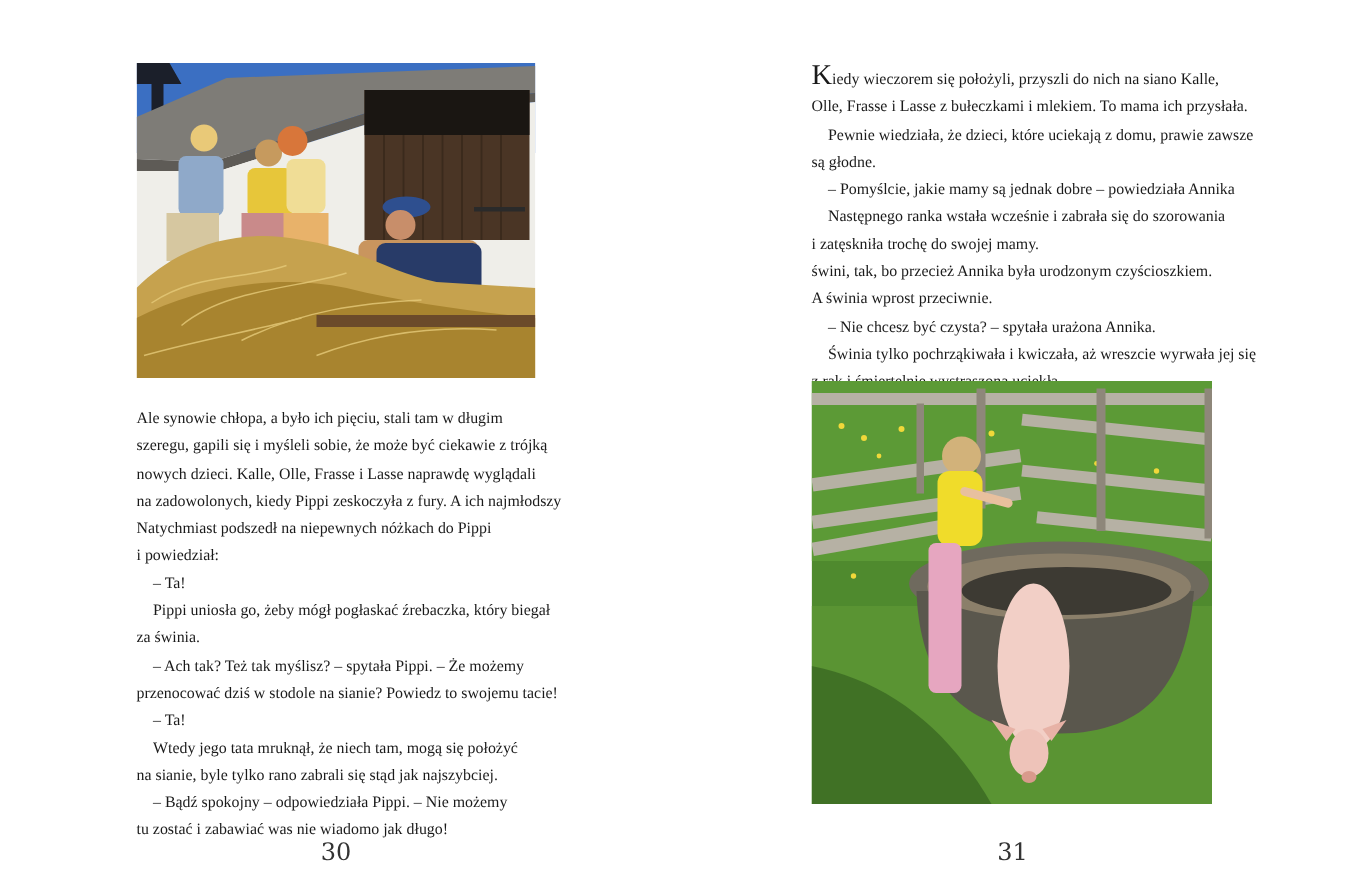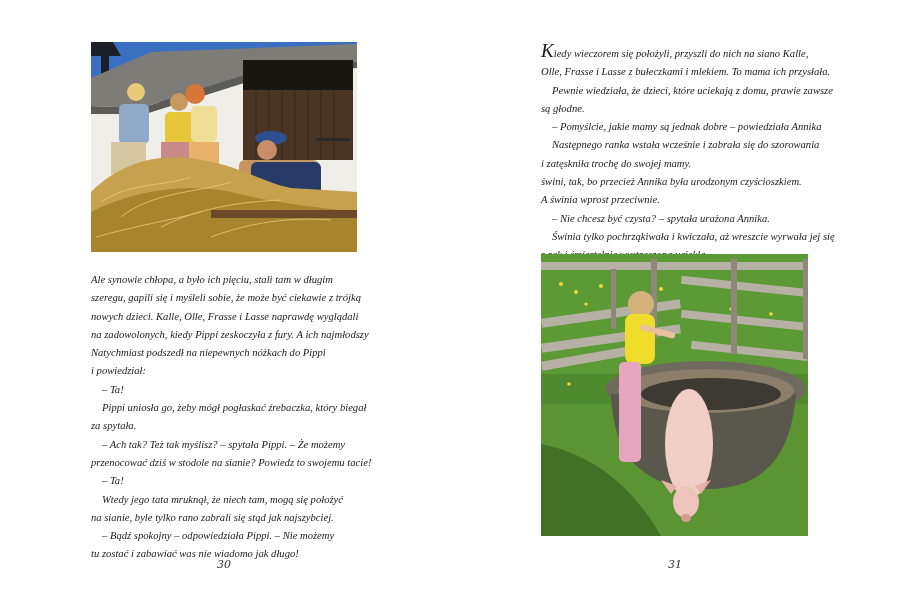--- a/index.html
+++ b/index.html
@@ -1,33 +1,33 @@
 <!DOCTYPE html>
 <html><head>
 <meta charset="utf-8">
 <style>
   html, body { margin: 0; padding: 0; }
   body {
     width: 900px; height: 589px; background: #ffffff; position: relative; overflow: hidden;
     font-family: "Liberation Serif", "DejaVu Serif", serif; color: #1a1a1a;
   }
-  .page { position: absolute; top: 0; height: 589px; width: 450px; font-style: italic; }
+  .page { position: absolute; top: 0; height: 589px; width: 450px; }
   .page.left { left: 0; }
   .page.right { left: 450px; }
 
   .photo { position: absolute; overflow: hidden; }
   .photo svg { display: block; width: 100%; height: 100%; }
 
   .text-block { position: absolute; font-size: 10.6px; line-height: 18.3px; }
   .text-block .line { white-space: nowrap; display: block; }
   .text-block .indent { padding-left: 11px; }
   .dropcap { font-size: 19px; line-height: 10px; }
 
   .page-number {
-    position: absolute; top: 558px; font-size: 11px; color: #333;
+    position: absolute; top: 558px; font-size: 16px; color: #333;
     font-family: "DejaVu Serif", serif; width: 30px; text-align: center;
   }
 </style>
 </head>
 <body>
 
 <div class="page left">
   <div class="photo" style="left:91px; top:42px; width:266px; height:210px;">
     <svg viewBox="0 0 266 210" preserveAspectRatio="none">
 
@@ -85,21 +85,21 @@
 
   <div class="text-block" style="left:91px; top:271px; width:280px;">
     <span class="line">Ale synowie chłopa, a było ich pięciu, stali tam w długim</span>
     <span class="line">szeregu, gapili się i myśleli sobie, że może być ciekawie z trójką</span>
     <span class="line">nowych dzieci. Kalle, Olle, Frasse i Lasse naprawdę wyglądali</span>
     <span class="line">na zadowolonych, kiedy Pippi zeskoczyła z fury. A ich najmłodszy</span>
     <span class="line">Natychmiast podszedł na niepewnych nóżkach do Pippi</span>
     <span class="line">i powiedział:</span>
     <span class="line indent">– Ta!</span>
     <span class="line indent">Pippi uniosła go, żeby mógł pogłaskać źrebaczka, który biegał</span>
-    <span class="line">za spytała.</span>
+    <span class="line">za świnia.</span>
     <span class="line indent">– Ach tak? Też tak myślisz? – spytała Pippi. – Że możemy</span>
     <span class="line">przenocować dziś w stodole na sianie? Powiedz to swojemu tacie!</span>
     <span class="line indent">– Ta!</span>
     <span class="line indent">Wtedy jego tata mruknął, że niech tam, mogą się położyć</span>
     <span class="line">na sianie, byle tylko rano zabrali się stąd jak najszybciej.</span>
     <span class="line indent">– Bądź spokojny – odpowiedziała Pippi. – Nie możemy</span>
     <span class="line">tu zostać i zabawiać was nie wiadomo jak długo!</span>
   </div>
 
   <div class="page-number" style="left:209px;">30</div>

